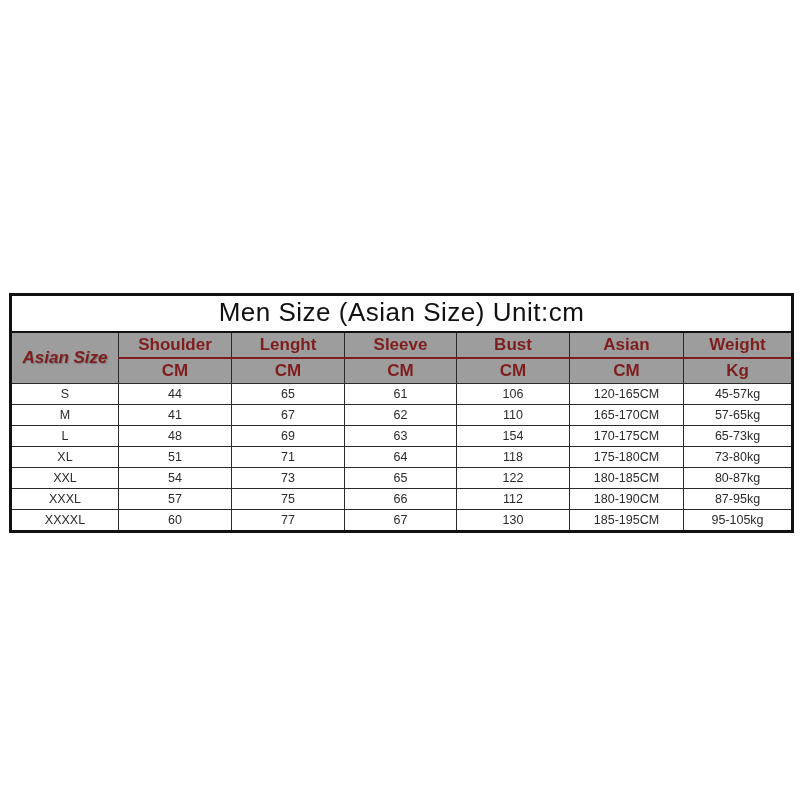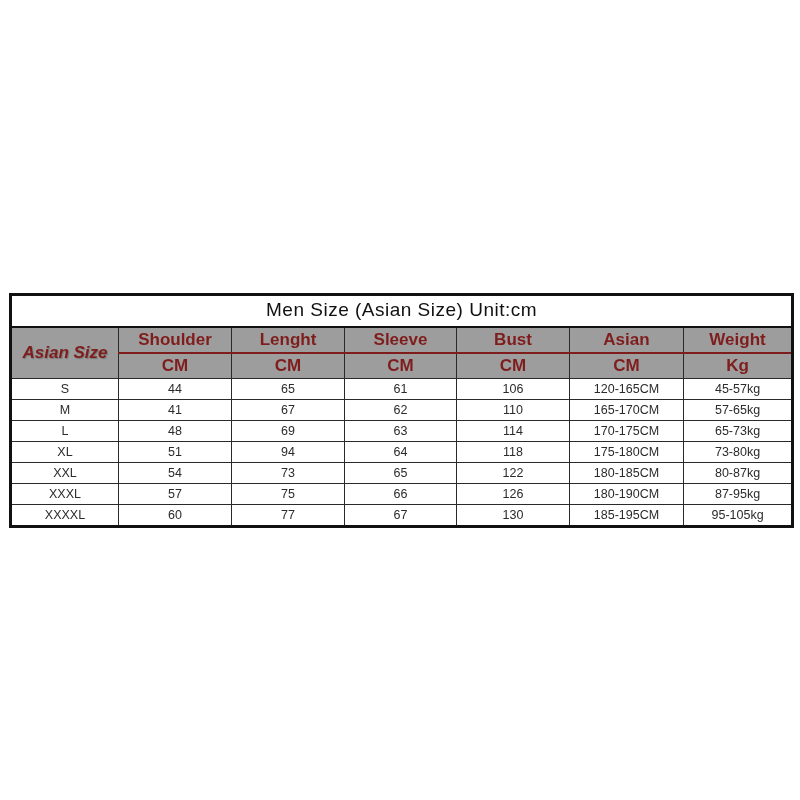--- a/index.html
+++ b/index.html
@@ -30,21 +30,21 @@
     border: 1px solid #2a2a2a;
     text-align: center;
     vertical-align: middle;
     overflow: hidden;
     white-space: nowrap;
   }
   tr.title-row th {
     height: 26px;
     background: #ffffff;
     color: #111111;
-    font-size: 19px;
+    font-size: 26px;
     font-weight: normal;
     border-bottom: 2px solid #111111;
     padding: 1px 0 3px 0;
     letter-spacing: 0.5px;
   }
   tr.header-row th,
   tr.unit-row th {
     background: #9d9d9d;
     color: #7f1d1d;
     font-size: 17px;
@@ -126,48 +126,48 @@
         <td>62</td>
         <td>110</td>
         <td>165-170CM</td>
         <td>57-65kg</td>
       </tr>
       <tr class="data-row">
         <td>L</td>
         <td>48</td>
         <td>69</td>
         <td>63</td>
-        <td>114</td>
+        <td>154</td>
         <td>170-175CM</td>
         <td>65-73kg</td>
       </tr>
       <tr class="data-row">
         <td>XL</td>
         <td>51</td>
-        <td>94</td>
+        <td>71</td>
         <td>64</td>
         <td>118</td>
         <td>175-180CM</td>
         <td>73-80kg</td>
       </tr>
       <tr class="data-row">
         <td>XXL</td>
         <td>54</td>
         <td>73</td>
         <td>65</td>
         <td>122</td>
         <td>180-185CM</td>
         <td>80-87kg</td>
       </tr>
       <tr class="data-row">
         <td>XXXL</td>
         <td>57</td>
         <td>75</td>
         <td>66</td>
-        <td>126</td>
+        <td>112</td>
         <td>180-190CM</td>
         <td>87-95kg</td>
       </tr>
       <tr class="data-row">
         <td>XXXXL</td>
         <td>60</td>
         <td>77</td>
         <td>67</td>
         <td>130</td>
         <td>185-195CM</td>

